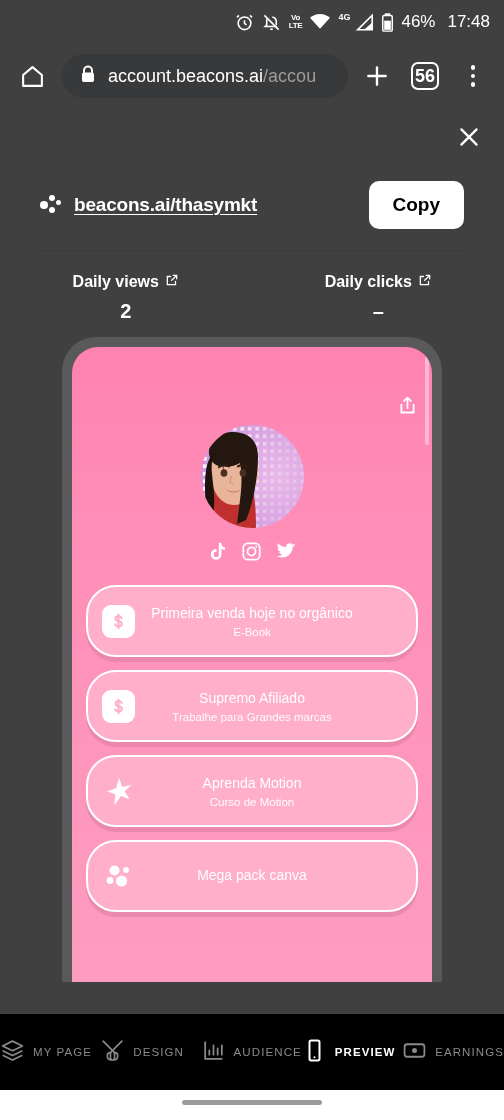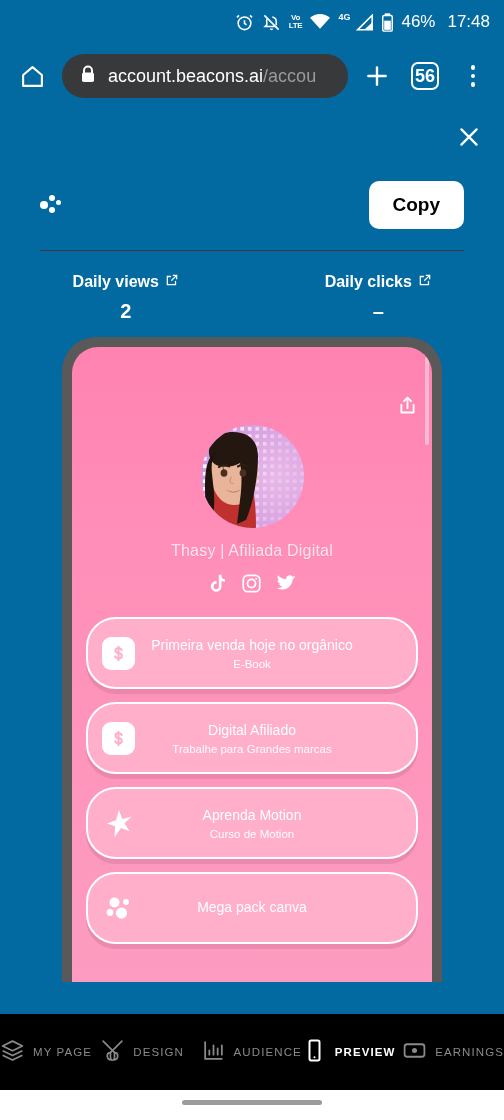--- a/index.html
+++ b/index.html
@@ -2,21 +2,21 @@
 <html><head>
 <meta charset="utf-8">
 <style>
   * { margin:0; padding:0; box-sizing:border-box; }
   html, body {
     width:504px; height:1120px;
     background:#000;
     font-family:"Liberation Sans", sans-serif;
     overflow:hidden;
   }
-  .screen { position:relative; width:504px; height:1120px; background:#0369a1; }
+  .screen { position:relative; width:504px; height:1120px; background:#404040; }
 
   
   .statusbar {
     height:44px; display:flex; align-items:center; justify-content:flex-end;
     padding:0 14px 0 0; gap:8px; color:#fff;
   }
   .statusbar svg { display:block; }
   .volte { font-size:8px; line-height:8px; font-weight:bold; text-align:center; letter-spacing:-0.3px; }
   .volte span { display:block; }
   .netgen { font-size:9px; font-weight:bold; position:relative; top:-5px; margin-right:-2px;}
@@ -234,20 +234,21 @@
     </span>
   </div>
 
   <div class="share-row">
     <span class="beacon-logo">
       <i class="bl1"></i>
         <i class="bl2"></i>
         <i class="bl3"></i>
         <i class="bl4"></i>
     </span>
+    <a class="profile-url">beacons.ai/thasymkt</a>
     <button class="copy-btn">Copy</button>
   </div>
   <div class="divider-line"></div>
 
   <div class="stats">
     <div class="stat">
       <div class="stat-label">
         <span>Daily views</span>
         <span>
           <svg width="14" height="14" viewBox="0 0 24 24" fill="none" stroke="#fff" stroke-width="2.2" stroke-linecap="round">
@@ -296,21 +297,20 @@
               <path d="M21 27c-4 5-5 13-4 22 1 11 3 21 2 33l-1 15-5 2c-2-12-3-26-3-38C10 43 13 31 21 27z" fill="#1d120c"></path>
               <ellipse cx="29" cy="48" rx="3.4" ry="3.8" fill="#4a2f1e"></ellipse>
               <ellipse cx="48" cy="48" rx="3.4" ry="3.8" fill="#4a2f1e"></ellipse>
               <path d="M24 42c3-2.5 7-2.5 10-.6M43 41.4c3-2 7-2 10 .6" stroke="#2d1c12" stroke-width="2.2" fill="none" stroke-linecap="round"></path>
               <path d="M31 64c4 3.5 11 3.5 15 0-2.5 4.5-12.5 4.5-15 0z" fill="#b9635f"></path>
               <path d="M36 52c-1 4-2 6 2 6.5" stroke="#d49a7d" stroke-width="1.6" fill="none" stroke-linecap="round"></path>
             </svg>
           </div>
         </div>
 
-        <div class="display-name">Thasy | Afiliada Digital</div>
 
         <div class="socials">
           <span>
             <svg width="21" height="21" viewBox="0 0 24 24" fill="#fff">
               <path d="M16.5 2h-3v13.4a3 3 0 1 1-2.6-3v-3.1a6.1 6.1 0 1 0 5.6 6.1V8.9a7 7 0 0 0 4 1.3V7.1a4.2 4.2 0 0 1-4-4.2z"></path>
             </svg>
           </span>
           <span>
             <svg width="21" height="21" viewBox="0 0 24 24" fill="none" stroke="#fff" stroke-width="2">
               <rect x="2.6" y="2.6" width="18.8" height="18.8" rx="5.2"></rect>
@@ -341,21 +341,21 @@
           </div>
 
           <div class="link-card">
             <span class="link-ico">
               <svg width="19" height="19" viewBox="0 0 24 24" fill="none" stroke="#ffafc9" stroke-width="2.6" stroke-linecap="round">
                 <path d="M12 3.5v17"></path>
                 <path d="M16 7.6c-.8-1.5-2.2-2.2-4-2.2-2.3 0-3.8 1.2-3.8 3s1.4 2.5 3.8 3.1c2.6.6 4.2 1.4 4.2 3.4 0 2-1.8 3.2-4.2 3.2-2 0-3.6-.8-4.3-2.4"></path>
               </svg>
             </span>
             <span class="link-text">
-              <span class="link-title">Digital Afiliado</span>
+              <span class="link-title">Supremo Afiliado</span>
               <span class="link-sub" style="display:block">Trabalhe para Grandes marcas</span>
             </span>
           </div>
 
           <div class="link-card">
             <span class="link-ico plain">
               <svg width="30" height="30" viewBox="0 0 24 24" fill="#fff">
                 <path d="M12 1.5l2.6 7.2 7.4-1.8-5.6 5.3 4.1 6.4-7-2.6-5.1 7.5.6-9-6.6-2.2 7.2-2.6z"></path>
               </svg>
             </span>

